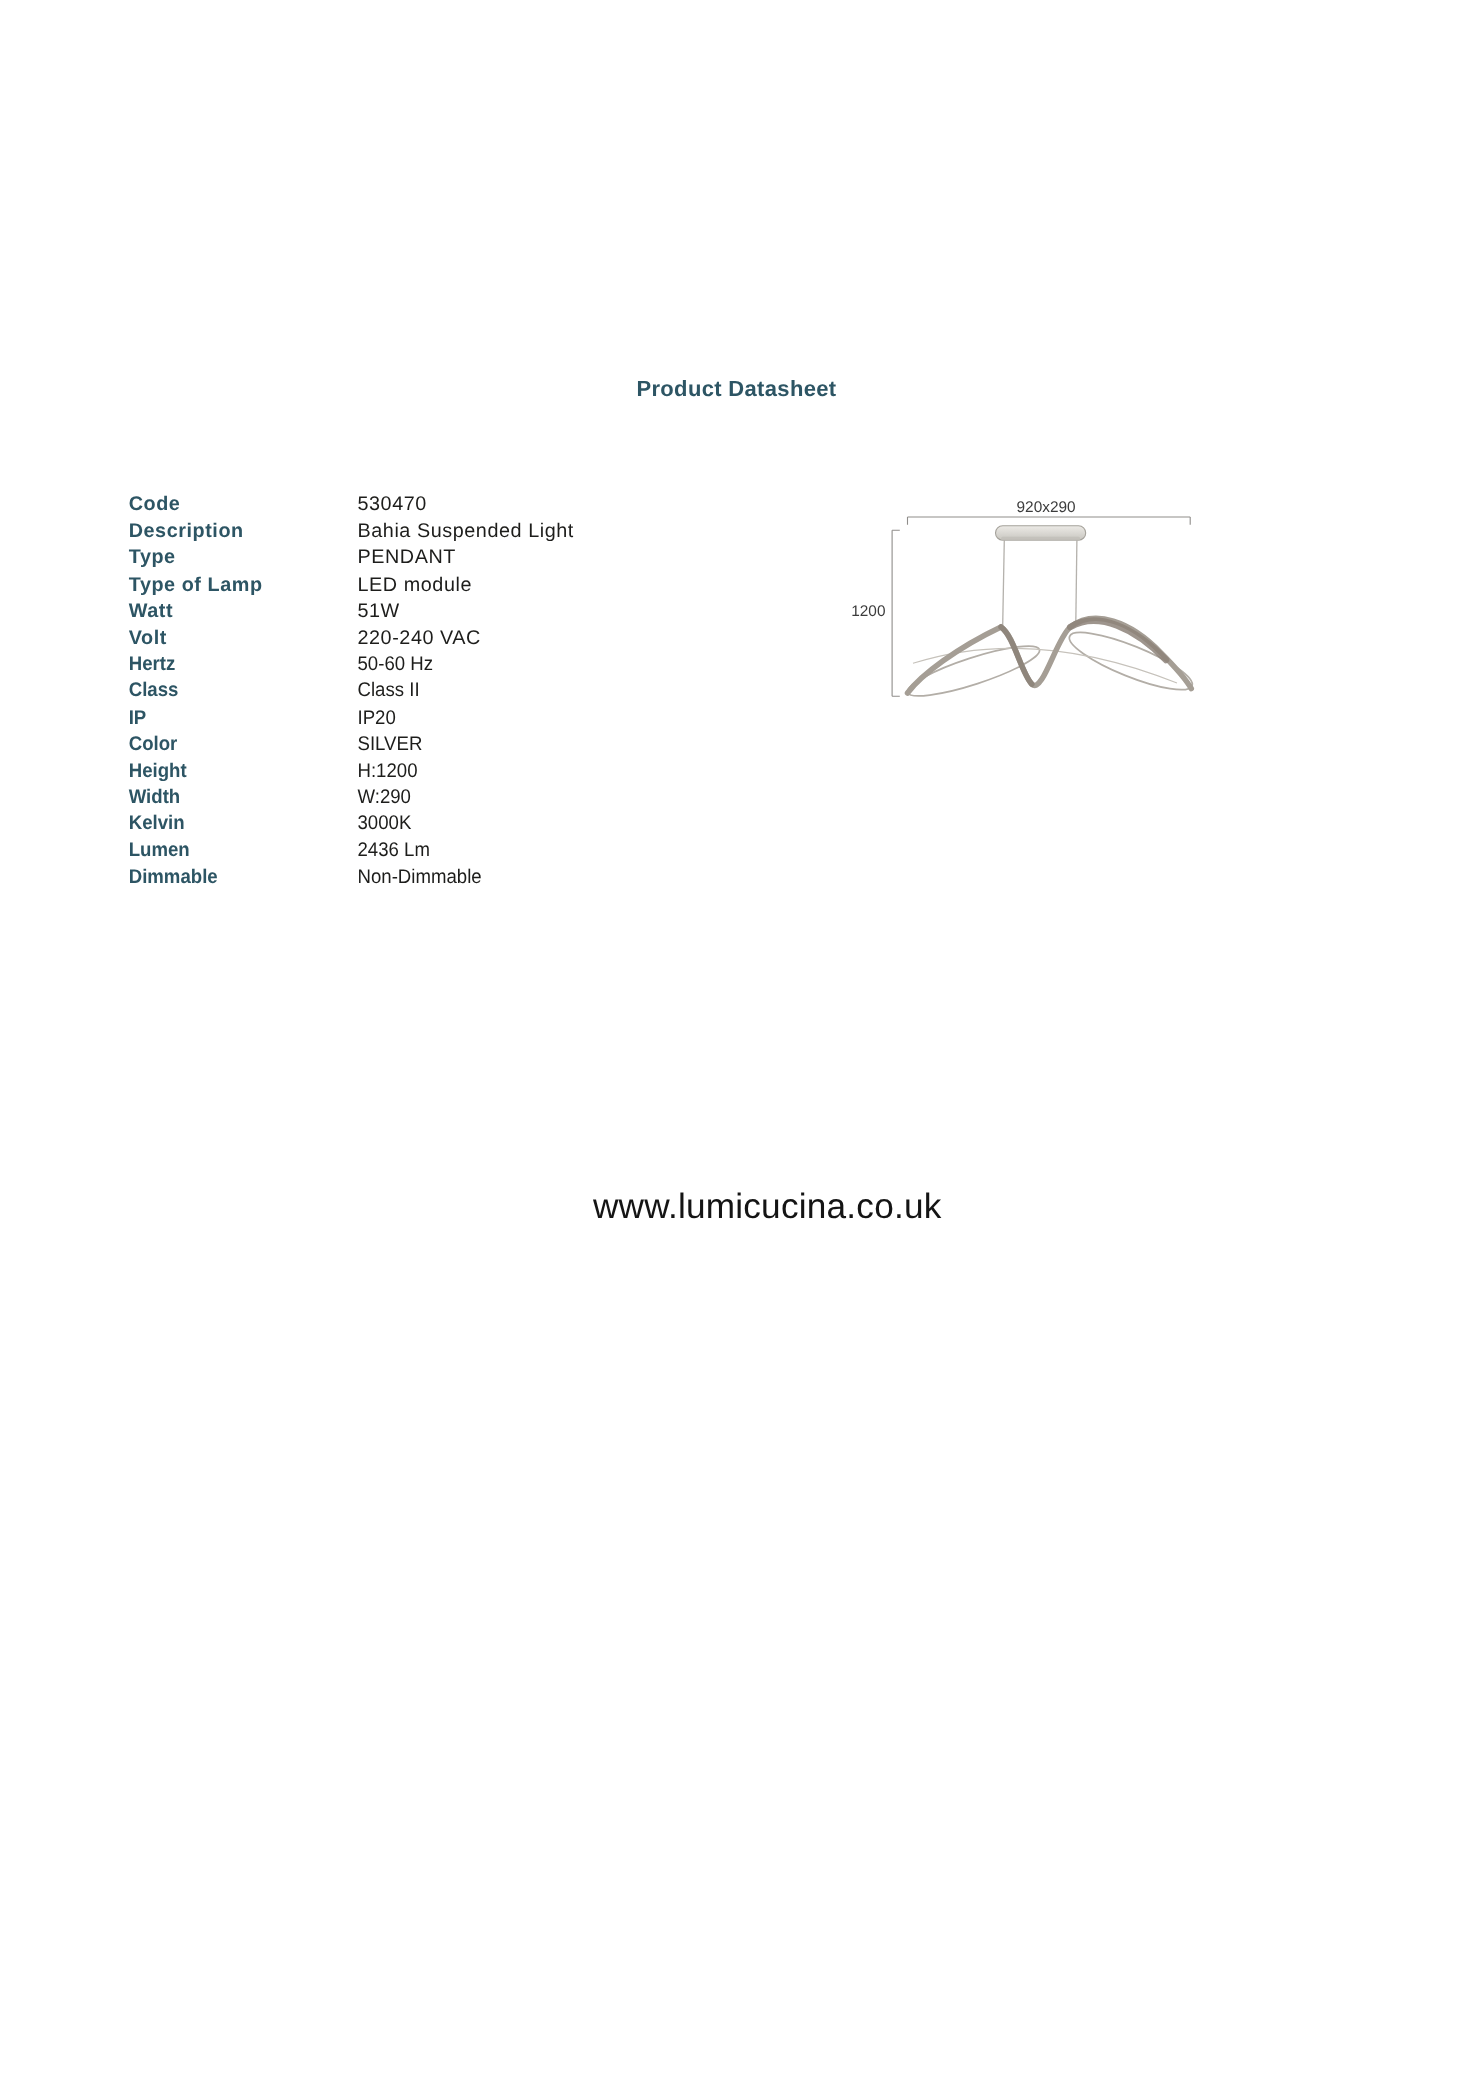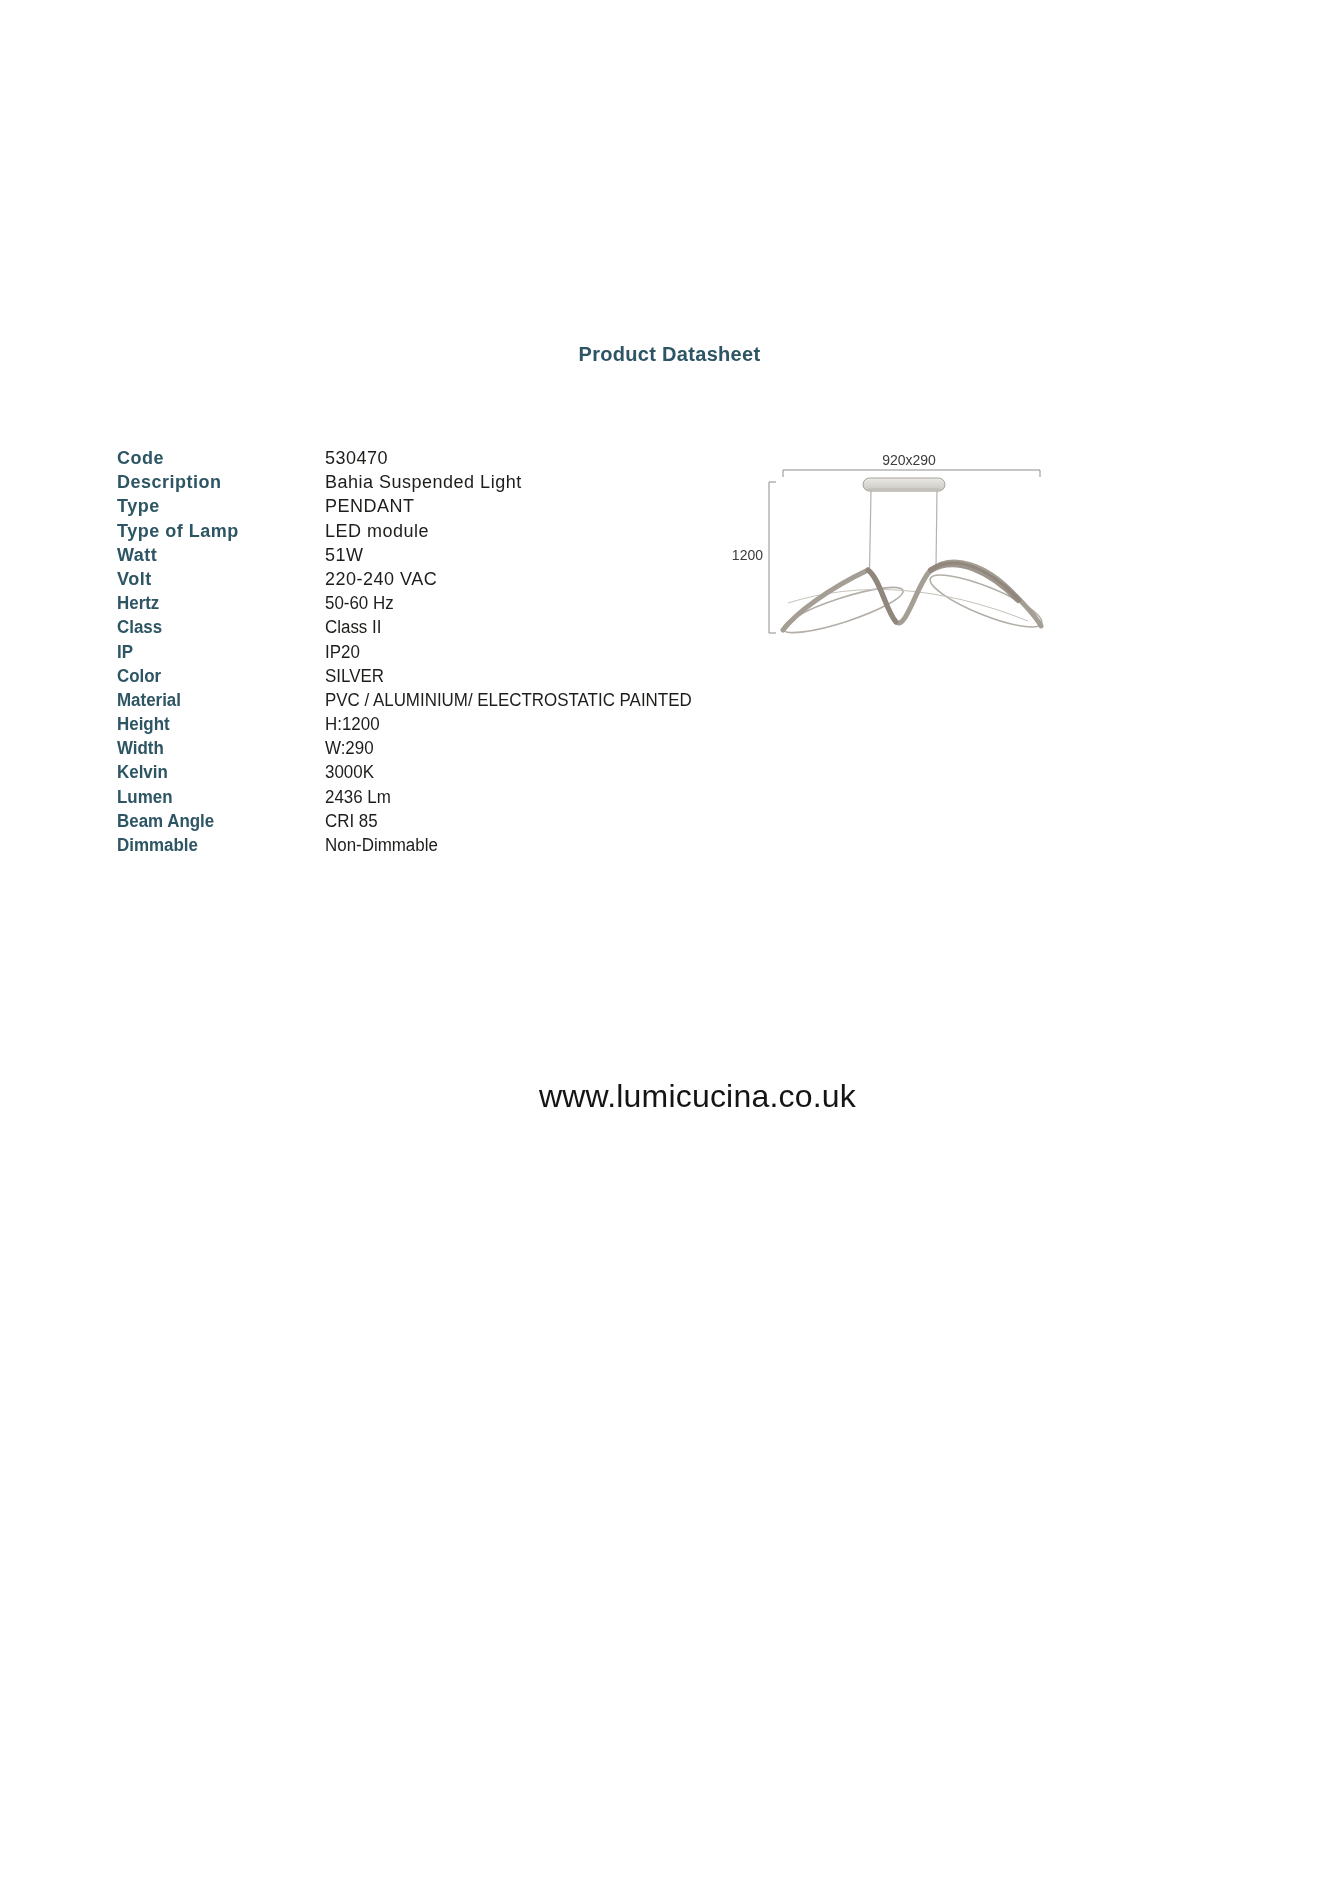--- a/index.html
+++ b/index.html
@@ -57,21 +57,21 @@
     letter-spacing: 0.5px;
   }
   .spec-row.condensed .spec-label,
   .spec-row.condensed .spec-value {
     letter-spacing: 0px;
     transform: scaleX(0.94);
     transform-origin: 0 50%;
   }
   .product-figure {
     position: absolute;
-    left: 728px;
+    left: 770px;
     top: 443px;
     width: 330px;
     height: 210px;
   }
   .product-figure svg {
     display: block;
     width: 330px;
     height: 210px;
   }
   .dim-text {
@@ -102,26 +102,24 @@
       <div class="spec-row wide"><span class="spec-label">Code</span><span class="spec-value">530470</span></div>
       <div class="spec-row wide"><span class="spec-label">Description</span><span class="spec-value">Bahia Suspended Light</span></div>
       <div class="spec-row wide"><span class="spec-label">Type</span><span class="spec-value">PENDANT</span></div>
       <div class="spec-row wide"><span class="spec-label">Type of Lamp</span><span class="spec-value">LED module</span></div>
       <div class="spec-row wide"><span class="spec-label">Watt</span><span class="spec-value">51W</span></div>
       <div class="spec-row wide"><span class="spec-label">Volt</span><span class="spec-value">220-240 VAC</span></div>
       <div class="spec-row condensed"><span class="spec-label">Hertz</span><span class="spec-value">50-60 Hz</span></div>
       <div class="spec-row condensed"><span class="spec-label">Class</span><span class="spec-value">Class II</span></div>
       <div class="spec-row condensed"><span class="spec-label">IP</span><span class="spec-value">IP20</span></div>
       <div class="spec-row condensed"><span class="spec-label">Color</span><span class="spec-value">SILVER</span></div>
-      <div class="spec-row condensed"><span class="spec-label">Material</span><span class="spec-value">PVC / ALUMINIUM/ ELECTROSTATIC PAINTED</span></div>
       <div class="spec-row condensed"><span class="spec-label">Height</span><span class="spec-value">H:1200</span></div>
       <div class="spec-row condensed"><span class="spec-label">Width</span><span class="spec-value">W:290</span></div>
       <div class="spec-row condensed"><span class="spec-label">Kelvin</span><span class="spec-value">3000K</span></div>
       <div class="spec-row condensed"><span class="spec-label">Lumen</span><span class="spec-value">2436 Lm</span></div>
-      <div class="spec-row condensed"><span class="spec-label">Beam Angle</span><span class="spec-value">CRI 85</span></div>
       <div class="spec-row condensed"><span class="spec-label">Dimmable</span><span class="spec-value">Non-Dimmable</span></div>
     </div>
 
   <div class="product-figure">
     <svg viewBox="0 0 330 210" xmlns="http://www.w3.org/2000/svg">
       <defs>
         <linearGradient id="canopyGrad" x1="0" y1="0" x2="0" y2="1">
           <stop offset="0" stop-color="#eceae6"></stop>
           <stop offset="1" stop-color="#c8c6c0"></stop>
         </linearGradient>

